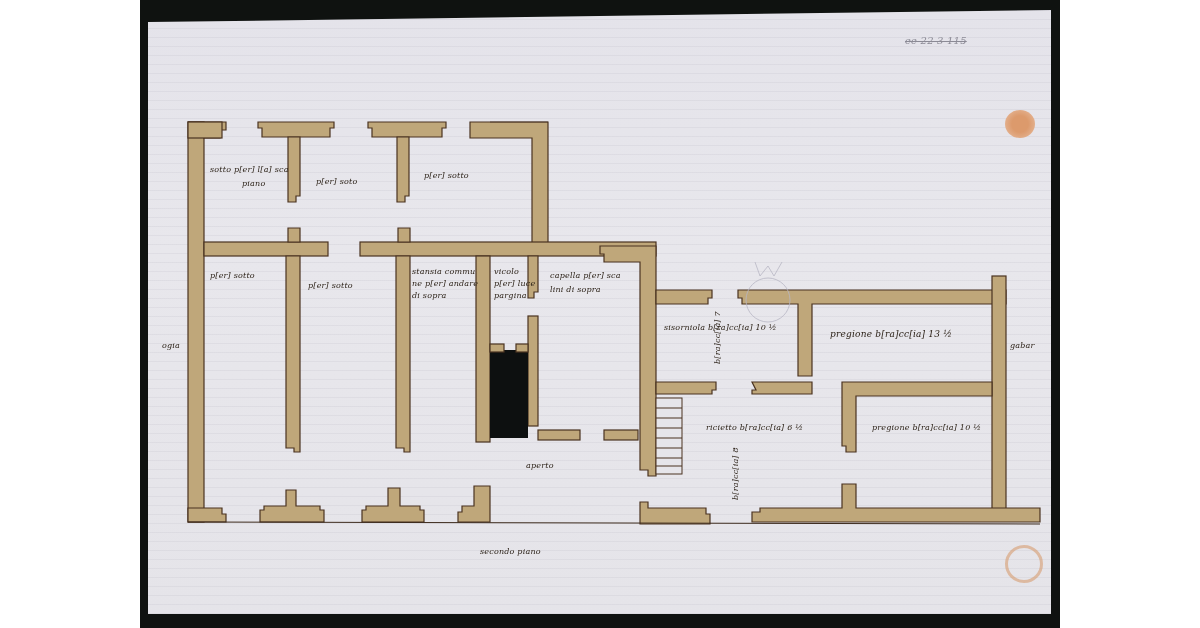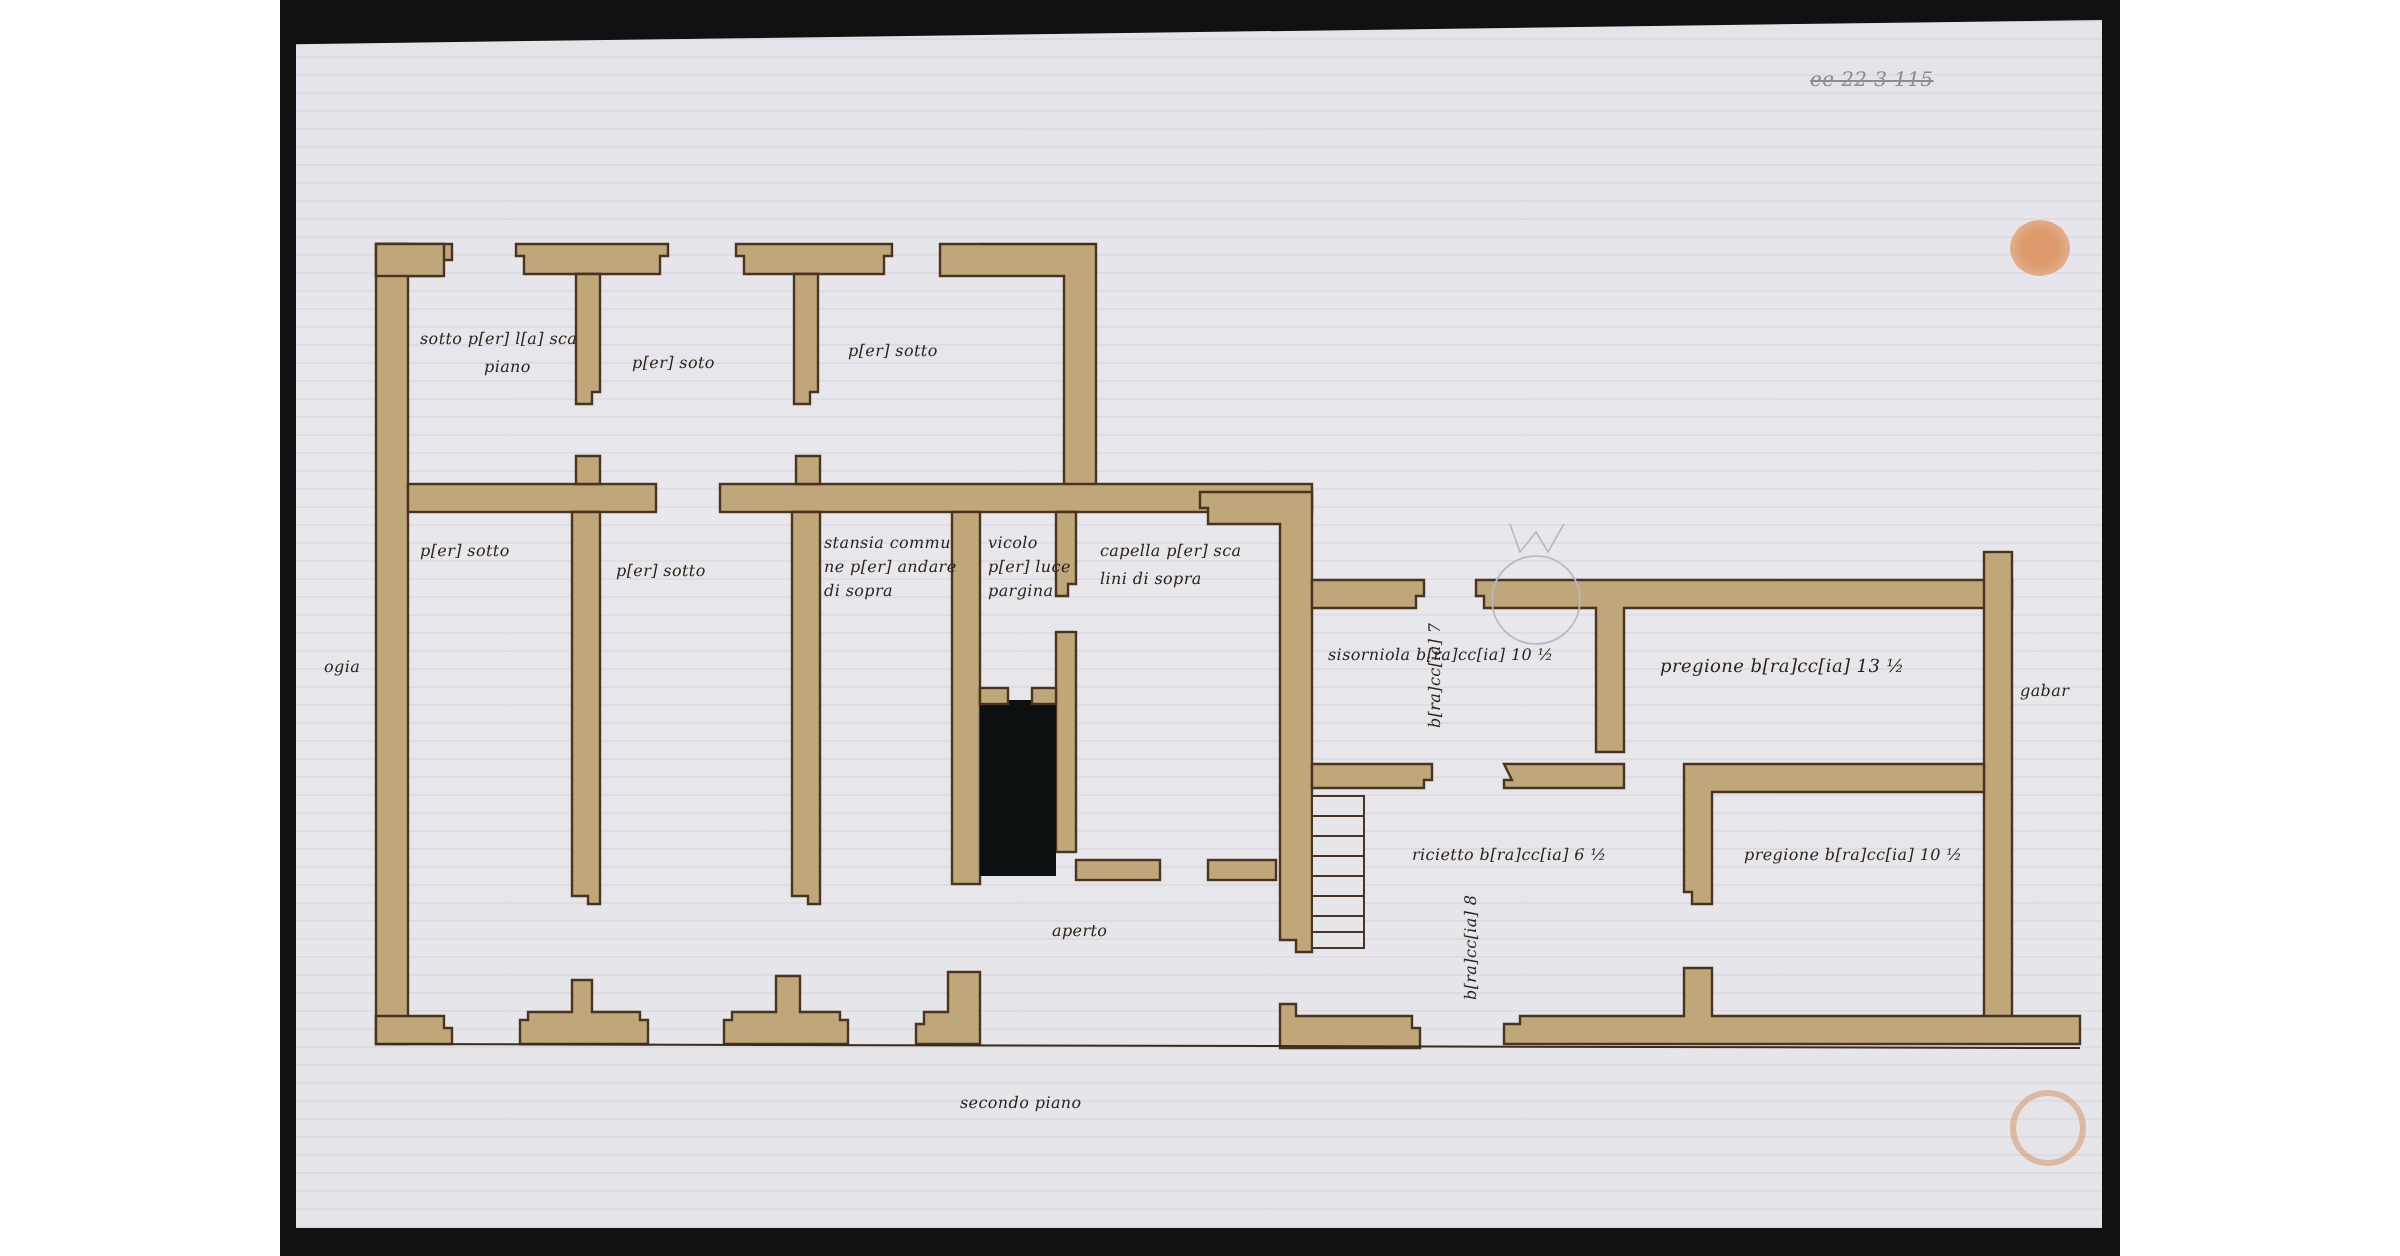--- a/index.html
+++ b/index.html
@@ -95,21 +95,21 @@
   </g>
 
   <g stroke="#b7b6c4" stroke-width="0.8" fill="none">
     <path d="M755 262 L760 276 L768 266 L774 276 L782 262"></path>
     <circle cx="768" cy="300" r="22"></circle>
   </g>
 </svg>
 
 <div class="hand pencil small" style="left:905px;top:36px;text-decoration:line-through;font-size:10px;">ee 22 3 115</div>
 
-<div class="hand small" style="left:162px;top:330px;">ogia</div>
+<div class="hand small" style="left:162px;top:342px;">ogia</div>
 <div class="hand small" style="left:1010px;top:342px;">gabar</div>
 
 <div class="hand small" style="left:210px;top:166px;">sotto p[er] l[a] sca</div>
 <div class="hand small" style="left:208px;top:180px;margin-left:34px;">piano</div>
 <div class="hand small" style="left:316px;top:178px;">p[er] soto</div>
 <div class="hand small" style="left:424px;top:172px;">p[er] sotto</div>
 <div class="hand small" style="left:210px;top:272px;">p[er] sotto</div>
 <div class="hand small" style="left:308px;top:282px;">p[er] sotto</div>
 
 <div class="hand small" style="left:412px;top:268px;">stansia commu</div>

